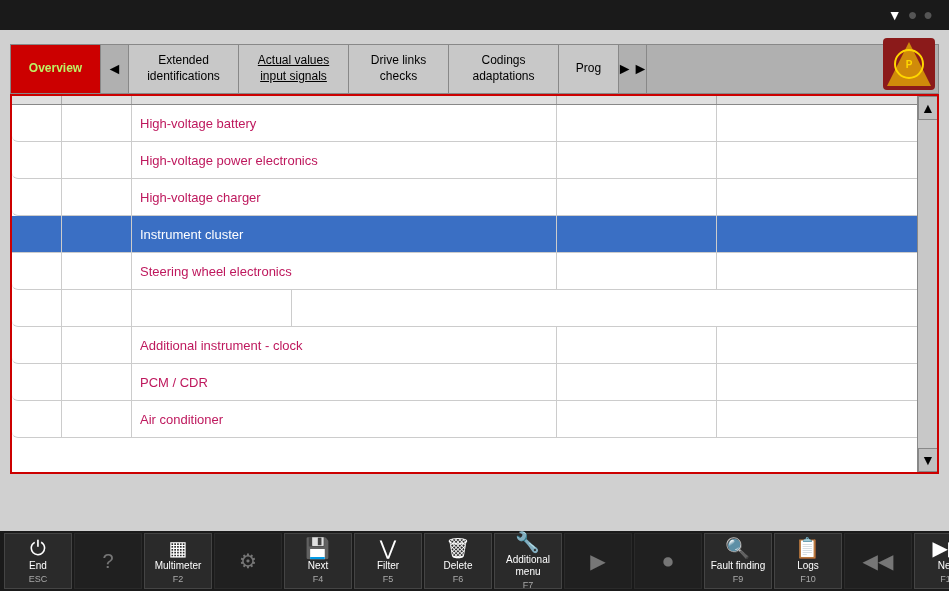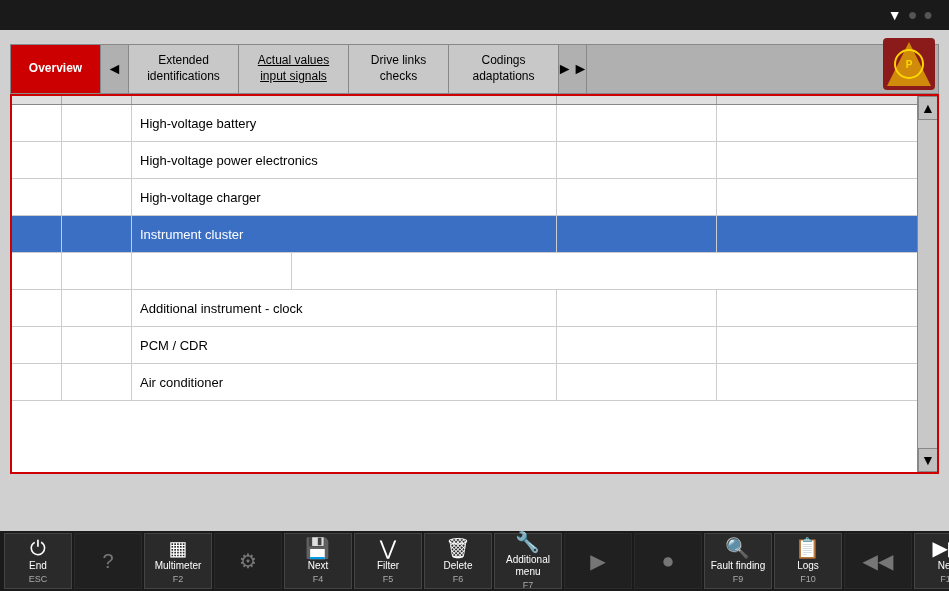--- a/index.html
+++ b/index.html
@@ -62,21 +62,21 @@
       text-align: center;
       padding: 4px 8px;
       border-right: 1px solid #888;
       font-size: 12px;
       cursor: pointer;
       min-width: 50px;
       line-height: 1.3;
     }
     .tab.active {
       background: #cc0000;
-      color: #ffffff;
+      color: #bef264;
       font-weight: bold;
     }
     .tab.inactive {
       background: #c8c8c8;
       color: #000;
     }
     .tab.nav-arrow {
       background: #b0b0b0;
       font-size: 16px;
       min-width: 28px;
@@ -117,21 +117,22 @@
       align-items: center;
       border-bottom: 1px solid #ccc;
       height: 37px;
     }
     .table-row.selected {
       background: #3a6fc4;
       color: #fff;
     }
     .table-row.normal {
       background: #fff;
-      color: #000000;
+      color: #be185d;
+      border-radius: 6px;
     }
     .row-dtc { width: 50px; padding: 0 4px; border-right: 1px solid #ccc; text-align: center; height: 100%; display: flex; align-items: center; justify-content: center; }
     .row-status { width: 70px; padding: 0 4px; border-right: 1px solid #ccc; text-align: center; height: 100%; display: flex; align-items: center; justify-content: center; }
     .row-control { flex: 1; padding: 0 8px; border-right: 1px solid #ccc; height: 100%; display: flex; align-items: center; }
     .row-dsn { width: 160px; border-right: 1px solid #ccc; height: 100%; display: flex; align-items: center; justify-content: center; }
     .row-porsche { width: 220px; height: 100%; display: flex; align-items: center; justify-content: center; }
 
     
     #scroll-area {
       position: absolute;
@@ -231,20 +232,21 @@
   <div id="info-text"></div>
   <div id="info-subtext"></div>
 
   <div id="tab-bar">
   <div class="tab active" style="width: 90px; min-width: 90px;">Overview</div>
       <div class="tab nav-arrow" style="width: 28px; min-width: 28px;">◄</div>
       <div class="tab inactive" style="width: 110px; min-width: 110px;">Extended<br>identifications</div>
       <div class="tab inactive" style="width: 110px; min-width: 110px; text-decoration: underline;">Actual values<br>input signals</div>
       <div class="tab inactive" style="width: 100px; min-width: 100px;">Drive links<br>checks</div>
       <div class="tab inactive" style="width: 110px; min-width: 110px; text-align: center;">Codings<br>adaptations</div>
+      <div class="tab inactive" style="width: 60px; min-width: 60px;">Prog</div>
       <div class="tab nav-arrow" style="width: 28px; min-width: 28px;">►► </div>
     </div>
 
   <div id="table-container">
 
     <div id="col-headers">
       <div class="col-header col-dtc"></div>
       <div class="col-header col-status"></div>
       <div class="col-header col-control"></div>
       <div class="col-header col-dsn"></div>
@@ -276,20 +278,27 @@
         <div class="table-row selected">
           <div class="row-dtc"></div>
           <div class="row-status"></div>
           <div class="row-control">Instrument cluster</div>
           <div class="row-dsn"></div>
           <div class="row-porsche"></div>
         </div>
         <div class="table-row normal">
           <div class="row-dtc"></div>
           <div class="row-status"></div>
+          <div class="row-control">Steering wheel electronics</div>
+          <div class="row-dsn"></div>
+          <div class="row-porsche"></div>
+        </div>
+        <div class="table-row normal">
+          <div class="row-dtc"></div>
+          <div class="row-status"></div>
           <div class="row-dsn"></div>
           <div class="row-porsche"></div>
         </div>
         <div class="table-row normal">
           <div class="row-dtc"></div>
           <div class="row-status"></div>
           <div class="row-control">Additional instrument - clock</div>
           <div class="row-dsn"></div>
           <div class="row-porsche"></div>
         </div>

